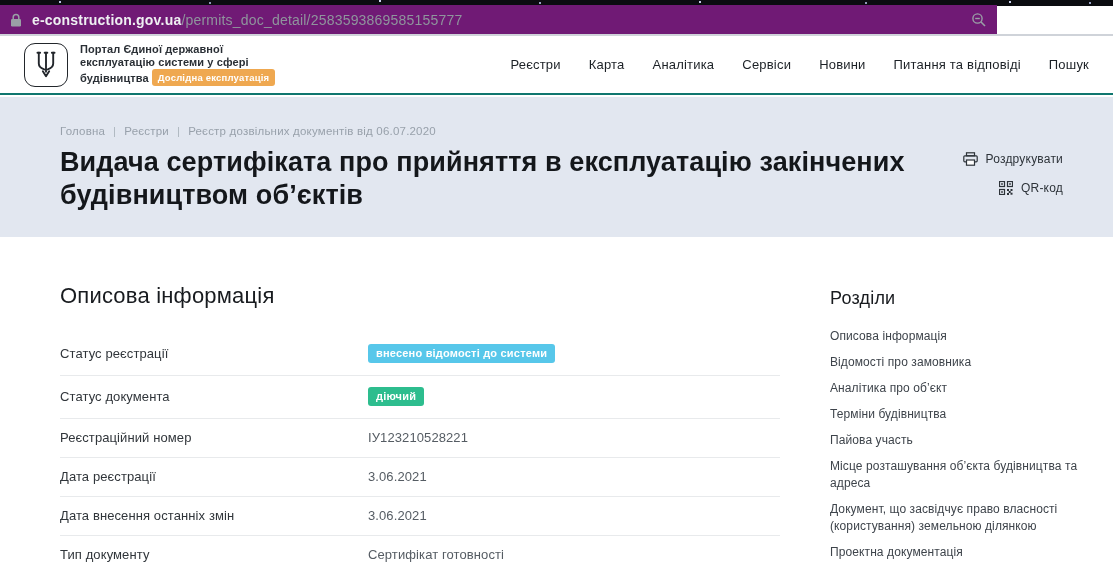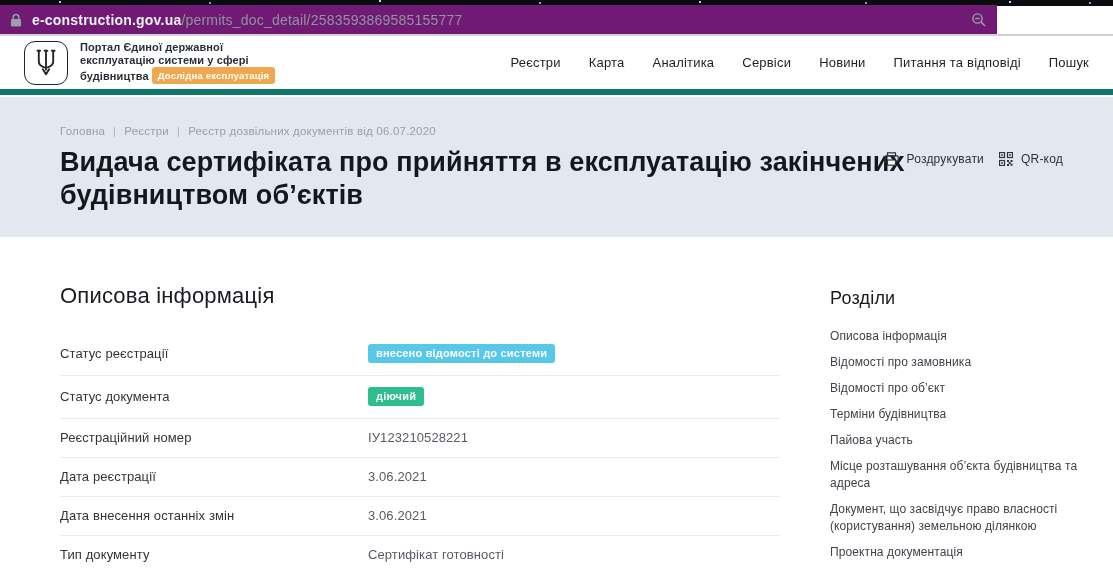--- a/index.html
+++ b/index.html
@@ -35,21 +35,21 @@
   .url .path { color:#8f959d; }
   .addressbar .spacer { flex:1; }
   .addressbar .zoom-btn { flex:0 0 auto; display:flex; cursor:pointer; }
   .chrome-strip {
     position:absolute; top:34px; left:0; width:1113px; height:2px; background:#cfd3d9;
   }
 
   
   .site-header {
     position:absolute; top:36px; left:0; width:1113px; height:59px;
-    background:#ffffff; border-bottom:6px solid #0f766e;
+    background:#ffffff; border-bottom:2px solid #0f766e;
     display:flex; align-items:center; padding:0 24px;
   }
   .logo-wrap { display:flex; align-items:center; }
   .logo-box {
     width:44px; height:44px; border:1.6px solid #22262b; border-radius:11px;
     display:flex; align-items:center; justify-content:center; margin-right:12px;
     background:#fff;
   }
   .logo-text { font-size:11px; font-weight:bold; color:#2a2f35; line-height:13px; letter-spacing:.1px; }
   .beta-badge {
@@ -71,21 +71,21 @@
     position:absolute; left:60px; top:28px;
     font-size:11.5px; color:#98a1ab; letter-spacing:.2px;
   }
   .breadcrumb a { color:#98a1ab; text-decoration:none; cursor:pointer; }
   .breadcrumb .sep { margin:0 8px; color:#aeb6bf; }
   .page-title {
     position:absolute; left:60px; top:49px; width:912px;
     font-size:27px; line-height:33px; font-weight:bold; color:#14171b; letter-spacing:.1px;
   }
   .hero-actions {
-    position:absolute; right:50px; top:55px; display:flex; flex-direction:row;
+    position:absolute; right:50px; top:55px; display:flex; flex-direction:column;
     align-items:flex-end; gap:15px;
   }
   .hero-action {
     display:flex; align-items:center; gap:8px; cursor:pointer;
     font-size:12px; color:#2d3339; letter-spacing:.2px;
   }
 
   
   .content { position:absolute; top:237px; left:0; width:1113px; height:334px; background:#fff; }
   .section-title {
@@ -229,21 +229,21 @@
       <div class="field-label">Тип документу</div>
       <div class="field-value">Сертифікат готовності</div>
     </div>
   </div>
 </div>
 
 <div class="sidebar">
   <div class="sidebar-title">Розділи</div>
   <a>Описова інформація</a>
   <a>Відомості про замовника</a>
-  <a>Відомості про об’єкт</a>
+  <a>Аналітика про об’єкт</a>
   <a>Терміни будівництва</a>
   <a>Пайова участь</a>
   <a>Місце розташування об’єкта будівництва та адреса</a>
   <a>Документ, що засвідчує право власності (користування) земельною ділянкою</a>
   <a>Проектна документація</a>
   <a>Відповідальні особи</a>
 
 </div>
 
 </body></html>

